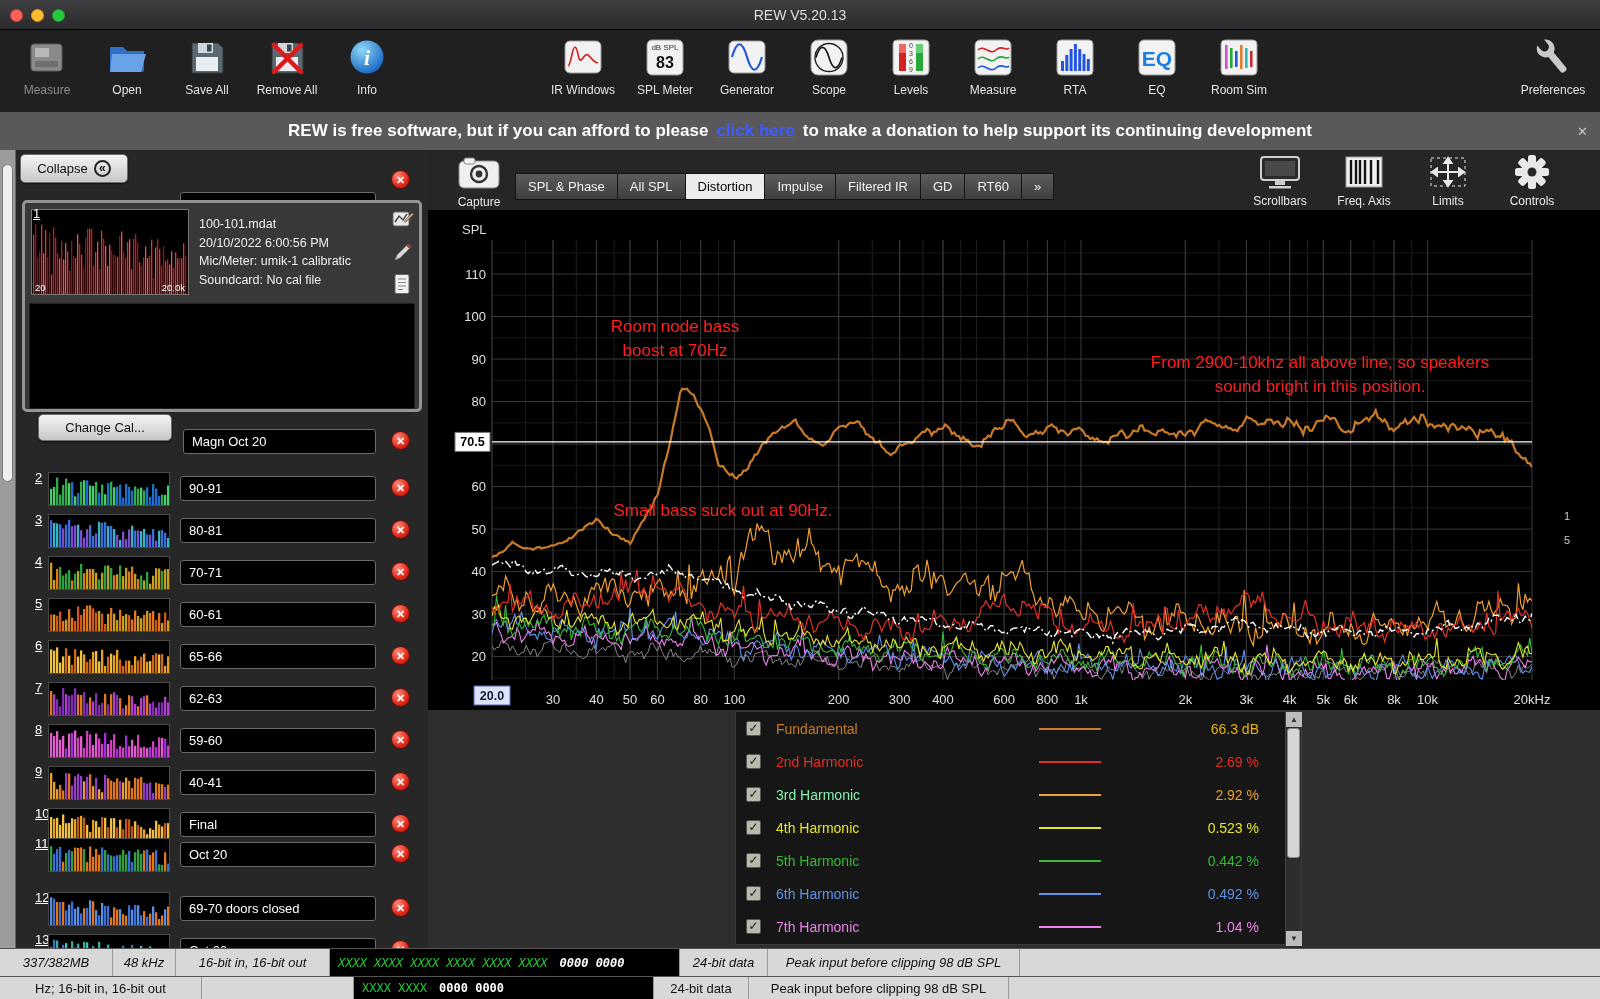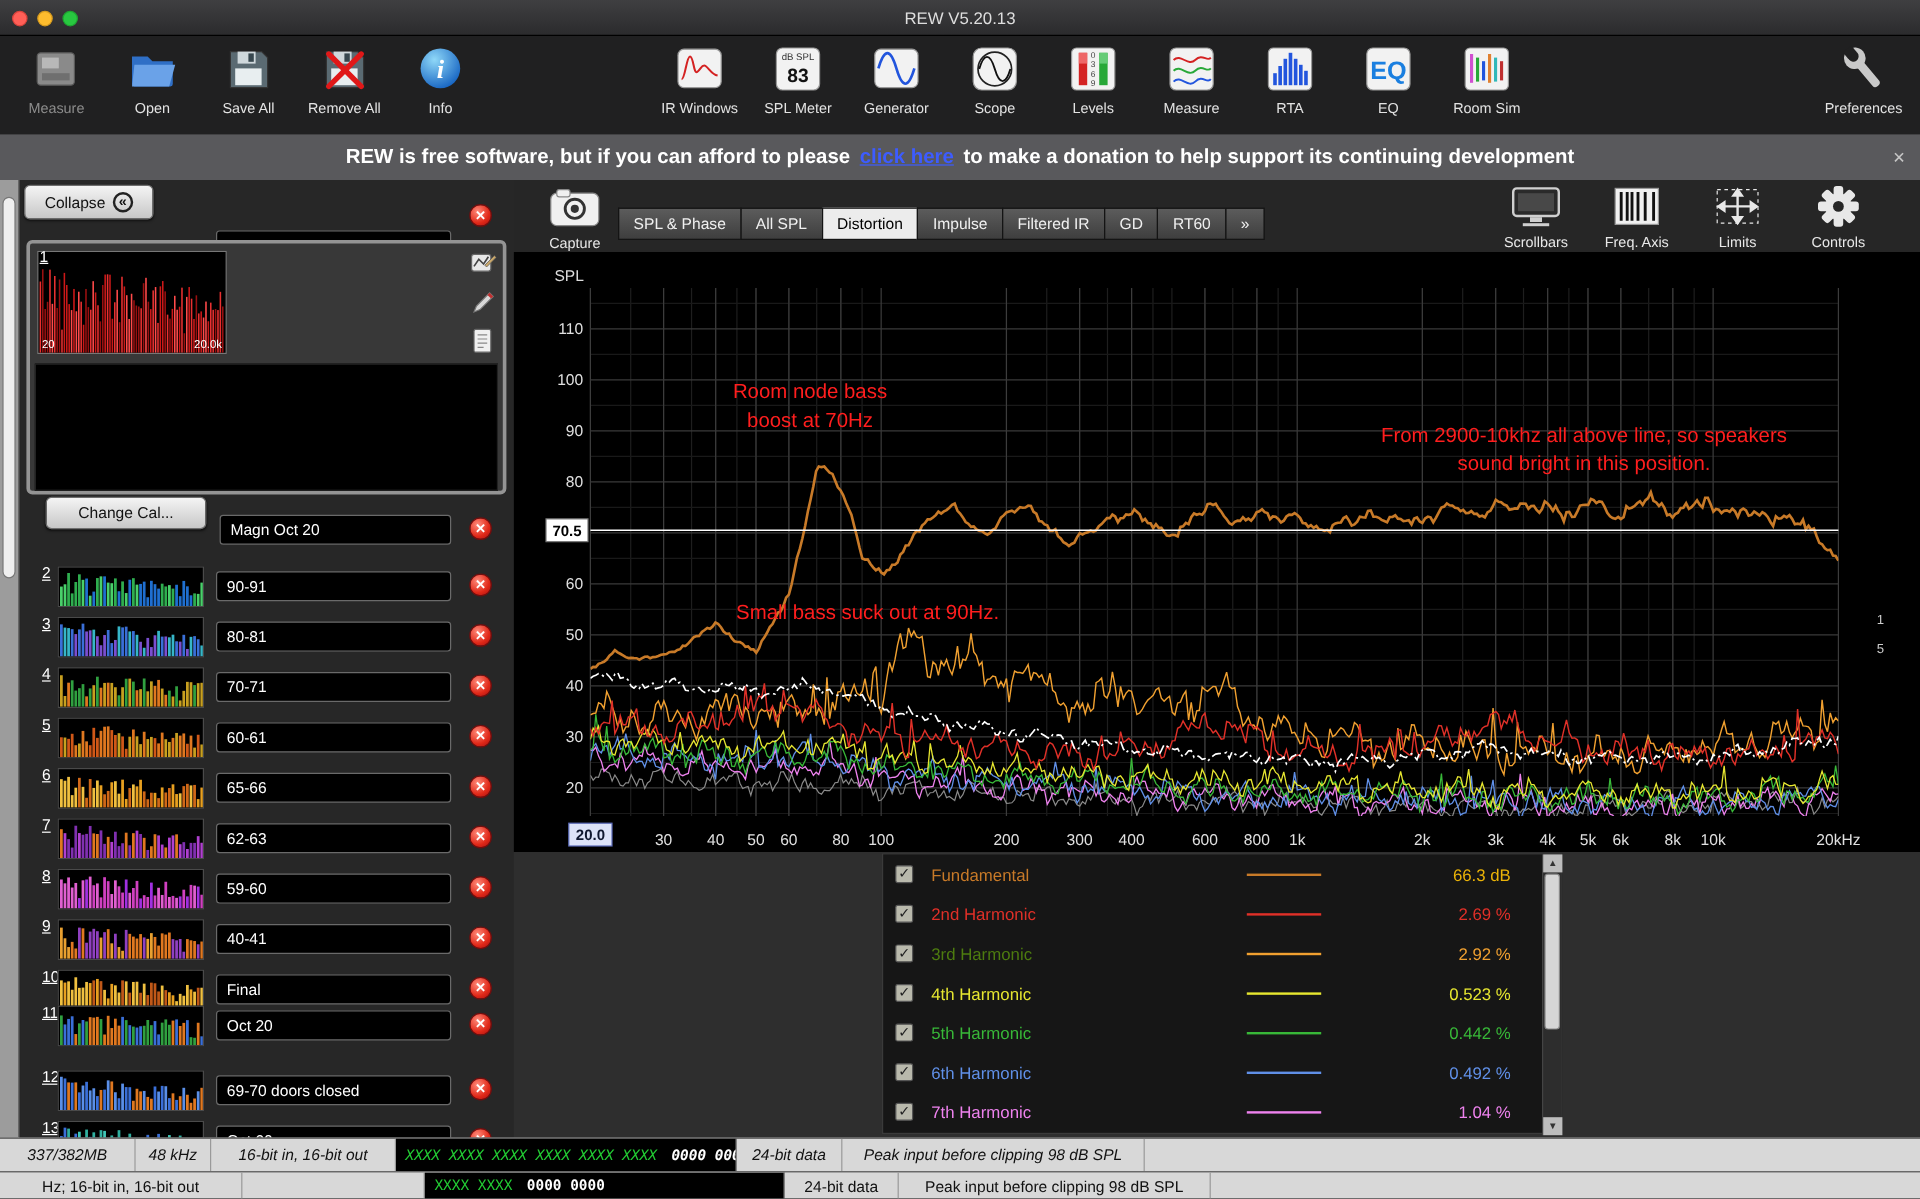--- a/index.html
+++ b/index.html
@@ -388,20 +388,26 @@
               <rect x="141" y="57.7" width="1.3" height="26.3" fill="#cc1818"></rect>
               <rect x="143" y="42.2" width="1.3" height="41.8" fill="#e83030"></rect>
               <rect x="145" y="48.2" width="1.3" height="35.8" fill="#e83030"></rect>
               <rect x="147" y="47.5" width="1.3" height="36.5" fill="#991010"></rect>
               <rect x="149" y="48.4" width="1.3" height="35.6" fill="#e83030"></rect>
               <rect x="151" y="33.2" width="1.3" height="50.8" fill="#e83030"></rect>
               <rect x="153" y="45.4" width="1.3" height="38.6" fill="#991010"></rect>
             </svg>
           <span class="thlab l">20</span>
           <span class="thlab r">20.0k</span>
+        </div>
+        <div class="p1info">
+          <div>100-101.mdat</div>
+          <div>20/10/2022 6:00:56 PM</div>
+          <div>Mic/Meter: umik-1 calibratic</div>
+          <div>Soundcard: No cal file</div>
         </div>
         <div class="p1icons">
           <svg viewBox="0 0 22 22">
               <rect x="1" y="3" width="16" height="14" rx="2" fill="#e8e8e8" stroke="#666"></rect>
               <polyline points="3,13 7,7 11,11 15,5" fill="none" stroke="#444" stroke-width="1.4"></polyline>
               <path d="M12 12 L20 4 L21.5 5.5 L13.5 13.5 Z" fill="#caa86a" stroke="#555" stroke-width="0.6"></path>
             </svg>
           <svg viewBox="0 0 22 22">
               <path d="M3 19 L5 14 L16 3 L19 6 L8 17 Z" fill="#d8d8d8" stroke="#777"></path>
               <path d="M16 3 L19 6 L17.2 7.8 L14.2 4.8 Z" fill="#c03030"></path>
@@ -1214,21 +1220,21 @@
               <span class="lgval" style="color: #eab308;">66.3 dB</span>
             </div>
             <div class="lgrow">
               <span class="lgcb">✓</span>
               <span class="lglab" style="color: rgb(224, 48, 40);">2nd Harmonic</span>
               <span class="lgline" style="background: rgb(224, 48, 40);"></span>
               <span class="lgval" style="color: rgb(224, 48, 40);">2.69 %</span>
             </div>
             <div class="lgrow">
               <span class="lgcb">✓</span>
-              <span class="lglab" style="color: #4d7c0f;">3rd Harmonic</span>
+              <span class="lglab" style="color: #86efac;">3rd Harmonic</span>
               <span class="lgline" style="background: rgb(240, 160, 48);"></span>
               <span class="lgval" style="color: rgb(240, 160, 48);">2.92 %</span>
             </div>
             <div class="lgrow">
               <span class="lgcb">✓</span>
               <span class="lglab" style="color: rgb(230, 230, 48);">4th Harmonic</span>
               <span class="lgline" style="background: rgb(230, 230, 48);"></span>
               <span class="lgval" style="color: rgb(230, 230, 48);">0.523 %</span>
             </div>
             <div class="lgrow">
@@ -1256,21 +1262,21 @@
           <div class="lg-arrow down">▼</div>
         </div>
       </div>
     </div>
   </div>
 
   <div class="statusbar sb1" id="statusbar">
       <div class="sseg" style="width: 113px;">337/382MB</div>
       <div class="sseg" style="width: 63px;">48 kHz</div>
       <div class="sseg" style="width: 154px;">16-bit in, 16-bit out</div>
-      <div class="sseg black" style="width: 284px;">
+      <div class="sseg black" style="width: 350px;">
         <span class="green">XXXX XXXX  XXXX XXXX  XXXX XXXX</span>
         <span class="white">0000 0000</span>
       </div>
       <div class="sseg" style="width: 88px;">24-bit data</div>
       <div class="sseg" style="width: 252px;">Peak input before clipping 98 dB SPL</div>
       <div class="sseg flex"></div>
     </div>
   <div class="statusbar sb2" id="statusbar2">
       <div class="sseg" style="width: 202px;">Hz;  16-bit in, 16-bit out</div>
       <div class="sseg" style="width: 152px;"></div>

